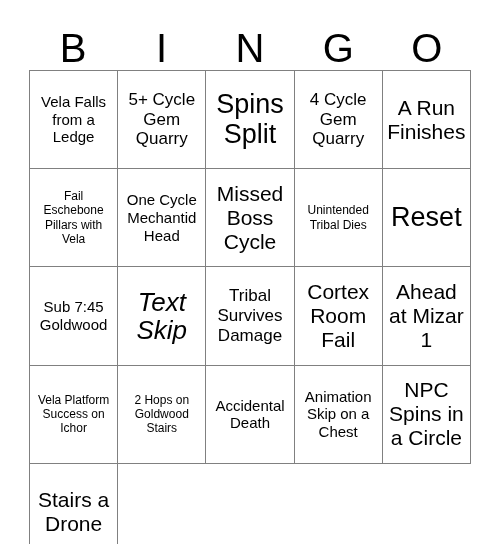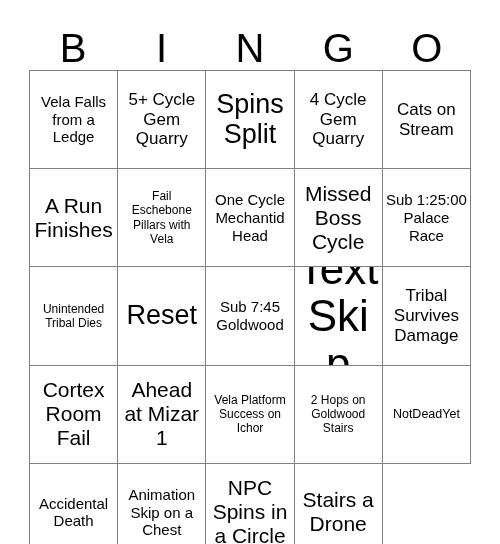--- a/index.html
+++ b/index.html
@@ -72,21 +72,21 @@
   .cell-text {
     display: block;
     width: 100%;
     text-align: center;
     line-height: 1.12;
     word-wrap: break-word;
     color: #000000;
   }
 
   
-  .fs-xxl .cell-text { font-size: 44px; line-height: 1.08; }
+  .fs-xxl .cell-text { font-size: 26px; line-height: 1.08; font-style: italic; }
   .fs-xl  .cell-text { font-size: 27px; line-height: 1.10; }
   .fs-lg  .cell-text { font-size: 21px; line-height: 1.14; }
   .fs-md  .cell-text { font-size: 17px; line-height: 1.16; }
   .fs-sm  .cell-text { font-size: 15px; line-height: 1.18; }
   .fs-xs  .cell-text { font-size: 12px; line-height: 1.20; }
   .fs-xxs .cell-text { font-size: 12.5px; line-height: 1.20; }
 </style>
 </head>
 <body>
 
@@ -107,40 +107,34 @@
     </div>
     <div class="cell fs-md">
       <span class="cell-text">5+ Cycle Gem Quarry</span>
     </div>
     <div class="cell fs-xl">
       <span class="cell-text">Spins Split</span>
     </div>
     <div class="cell fs-md">
       <span class="cell-text">4 Cycle Gem Quarry</span>
     </div>
-    <div class="cell fs-md">
-      <span class="cell-text">Cats on Stream</span>
-    </div>
 
     <div class="cell fs-lg">
       <span class="cell-text">A Run Finishes</span>
     </div>
     <div class="cell fs-xs">
       <span class="cell-text">Fail Eschebone Pillars with Vela</span>
     </div>
     <div class="cell fs-sm">
       <span class="cell-text">One Cycle Mechantid Head</span>
     </div>
     <div class="cell fs-lg">
       <span class="cell-text">Missed Boss Cycle</span>
     </div>
 
-    <div class="cell fs-sm">
-      <span class="cell-text">Sub 1:25:00 Palace Race</span>
-    </div>
     <div class="cell fs-xs">
       <span class="cell-text">Unintended Tribal Dies</span>
     </div>
     <div class="cell fs-xl">
       <span class="cell-text">Reset</span>
     </div>
     <div class="cell fs-sm">
       <span class="cell-text">Sub 7:45 Goldwood</span>
     </div>
     <div class="cell fs-xxl">
@@ -156,23 +150,20 @@
     <div class="cell fs-lg">
       <span class="cell-text">Ahead at Mizar 1</span>
     </div>
     <div class="cell fs-xs">
       <span class="cell-text">Vela Platform Success on Ichor</span>
     </div>
     <div class="cell fs-xs">
       <span class="cell-text">2 Hops on Goldwood Stairs</span>
     </div>
 
-    <div class="cell fs-xxs">
-      <span class="cell-text">NotDeadYet</span>
-    </div>
     <div class="cell fs-sm">
       <span class="cell-text">Accidental Death</span>
     </div>
     <div class="cell fs-sm">
       <span class="cell-text">Animation Skip on a Chest</span>
     </div>
     <div class="cell fs-lg">
       <span class="cell-text">NPC Spins in a Circle</span>
     </div>
     <div class="cell fs-lg">

